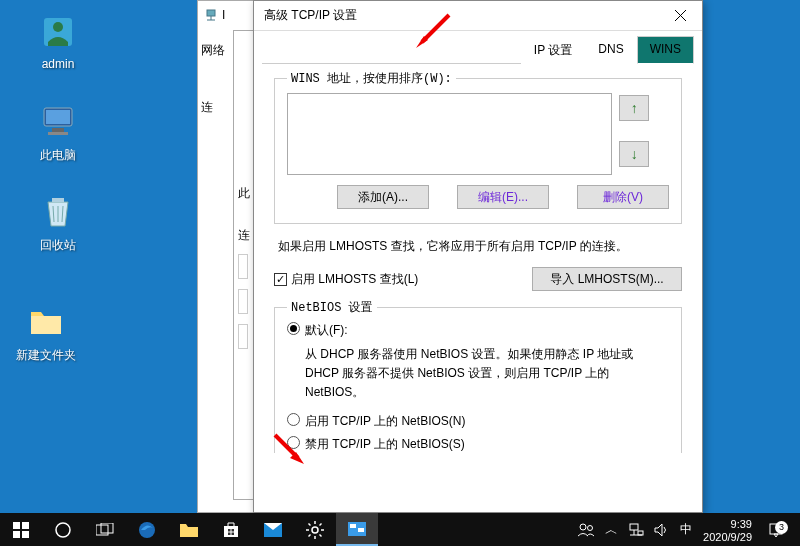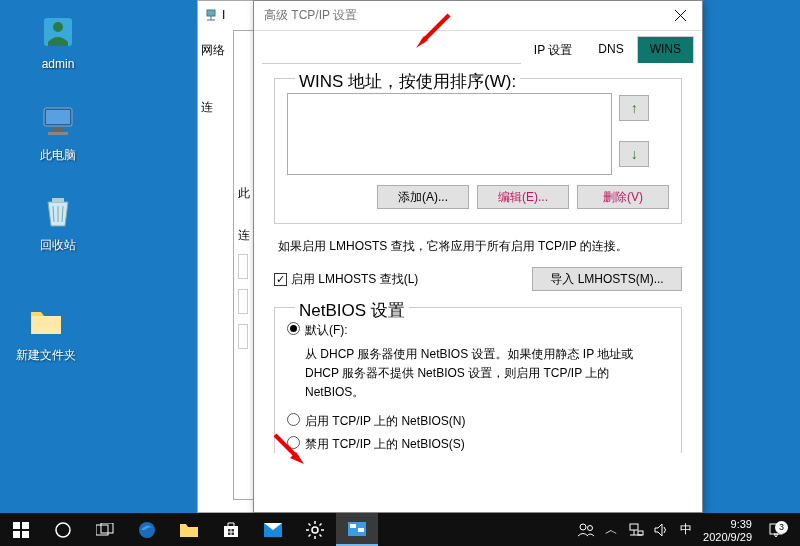--- a/index.html
+++ b/index.html
@@ -56,21 +56,21 @@
     display: flex;
     flex-direction: column;
   }
   .titlebar {
     height: 30px;
     display: flex;
     align-items: center;
     padding-left: 10px;
     border-bottom: 1px solid #ddd;
   }
-  .titlebar .title { flex: 1; font-size: 12px; color:#737373;}
+  .titlebar .title { flex: 1; font-size: 12px; color:#000000;}
   .titlebar .close {
     width: 44px; height: 30px;
     display:flex;align-items:center;justify-content:center;
     font-size: 14px;
   }
   .dialog-body { padding: 4px 8px 8px 8px; flex:1; overflow:hidden;}
   .tabrow {
     display: flex;
     border-bottom: 1px solid #ccc;
     position: relative;
@@ -95,24 +95,25 @@
 
   .groupbox {
     border: 1px solid #ccc;
     padding: 14px 12px 14px 12px;
     position: relative;
     margin-bottom: 14px;
   }
   .groupbox > legend {
     position: absolute;
     top: -9px;
-    left: 20px;
+    left: 12px;
     background: #fff;
     padding: 0 4px;
-    font-size: 17px;
+    font-size: 12px;
+    font-family: Liberation Mono, monospace;
   }
   .listbox {
     width: 325px;
     height: 82px;
     border: 1px solid #aaa;
     display:inline-block;
     vertical-align: top;
   }
   .arrow-col {
     display:inline-flex;
@@ -127,34 +128,34 @@
     background: #e1e1e1;
     border: 1px solid #adadad;
     display:flex;align-items:center;justify-content:center;
     font-size: 14px;
     color: #2b7a2b;
   }
   .btnrow {
     margin-top: 10px;
     display:flex;
     gap: 8px;
-    justify-content: flex-end;
+    justify-content: space-between;
     padding-left: 50px;
   }
   .btn {
     min-width: 92px;
     height: 24px;
     background: #e1e1e1;
     border: 1px solid #adadad;
     font-size: 12px;
     font-family: inherit;
     display:flex; align-items:center; justify-content:center;
     cursor: pointer;
   }
-  .btn.disabled { color: #be185d; }
+  .btn.disabled { color: #6d28d9; }
   .info-text { margin: 4px 0 12px 4px; font-size:12px; }
   .lmhosts-row { display:flex; align-items:center; gap: 4px; margin-bottom: 16px; }
   .checkbox {
     width: 13px; height: 13px;
     border: 1px solid #333;
     display:inline-flex;align-items:center;justify-content:center;
     font-size: 11px;
     color:#000;
   }
   .import-btn { margin-left:auto; min-width:150px;}

